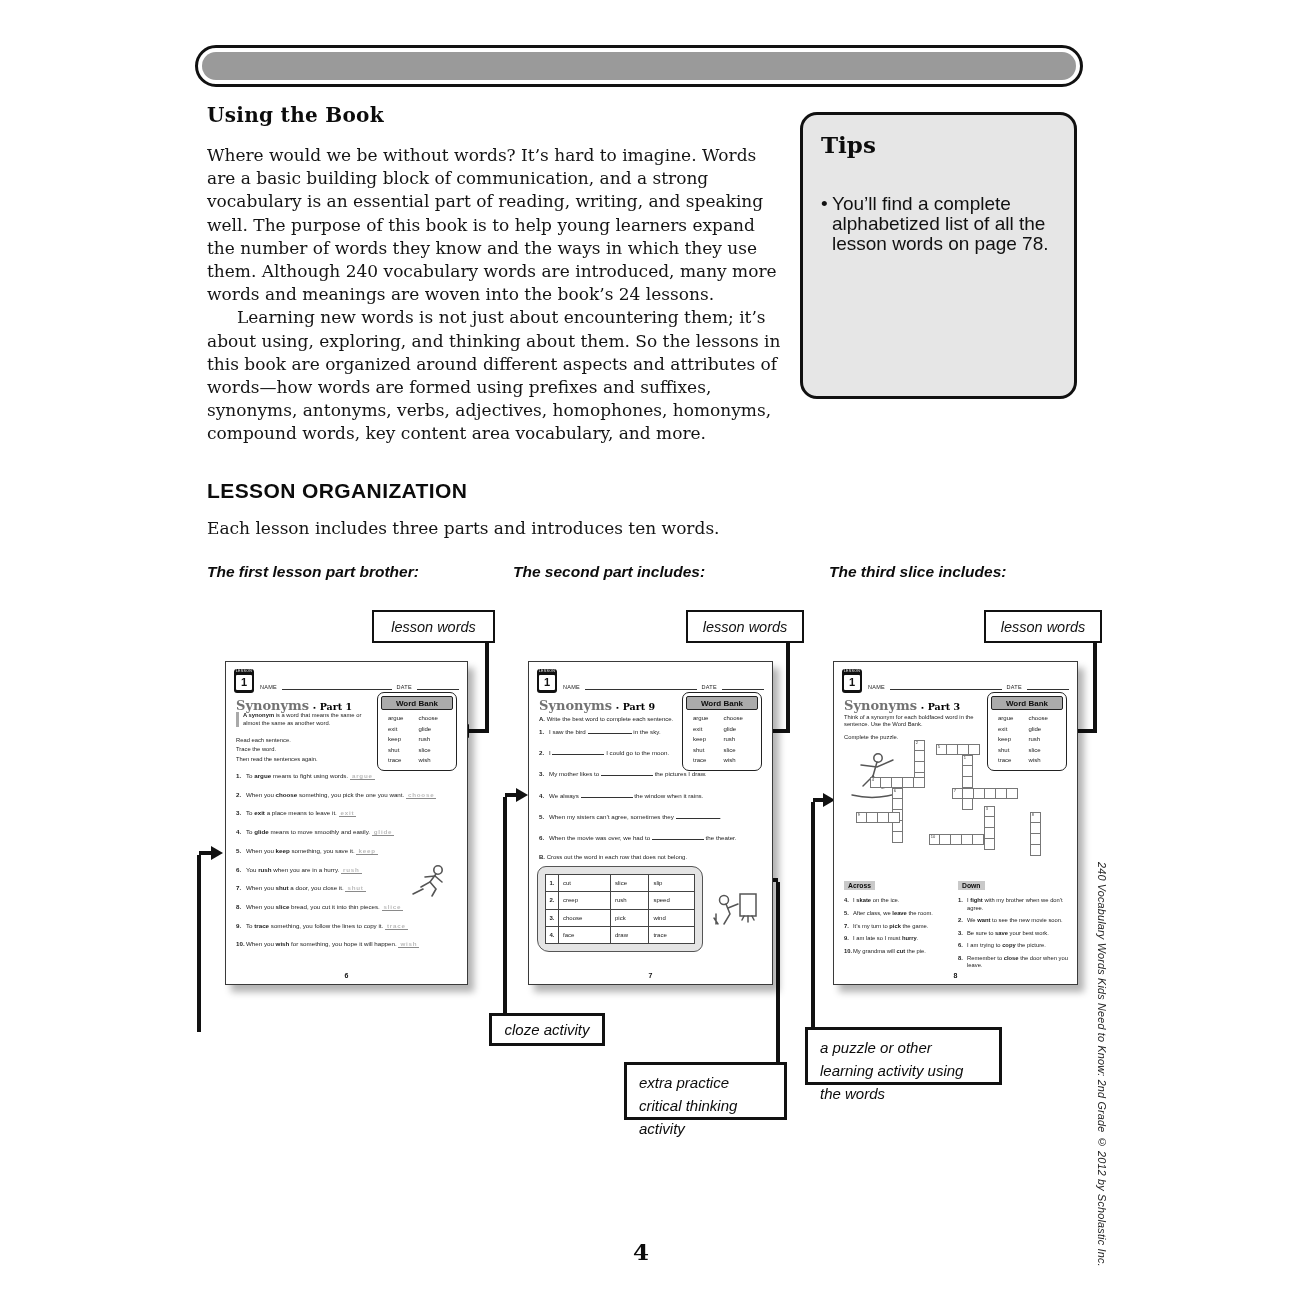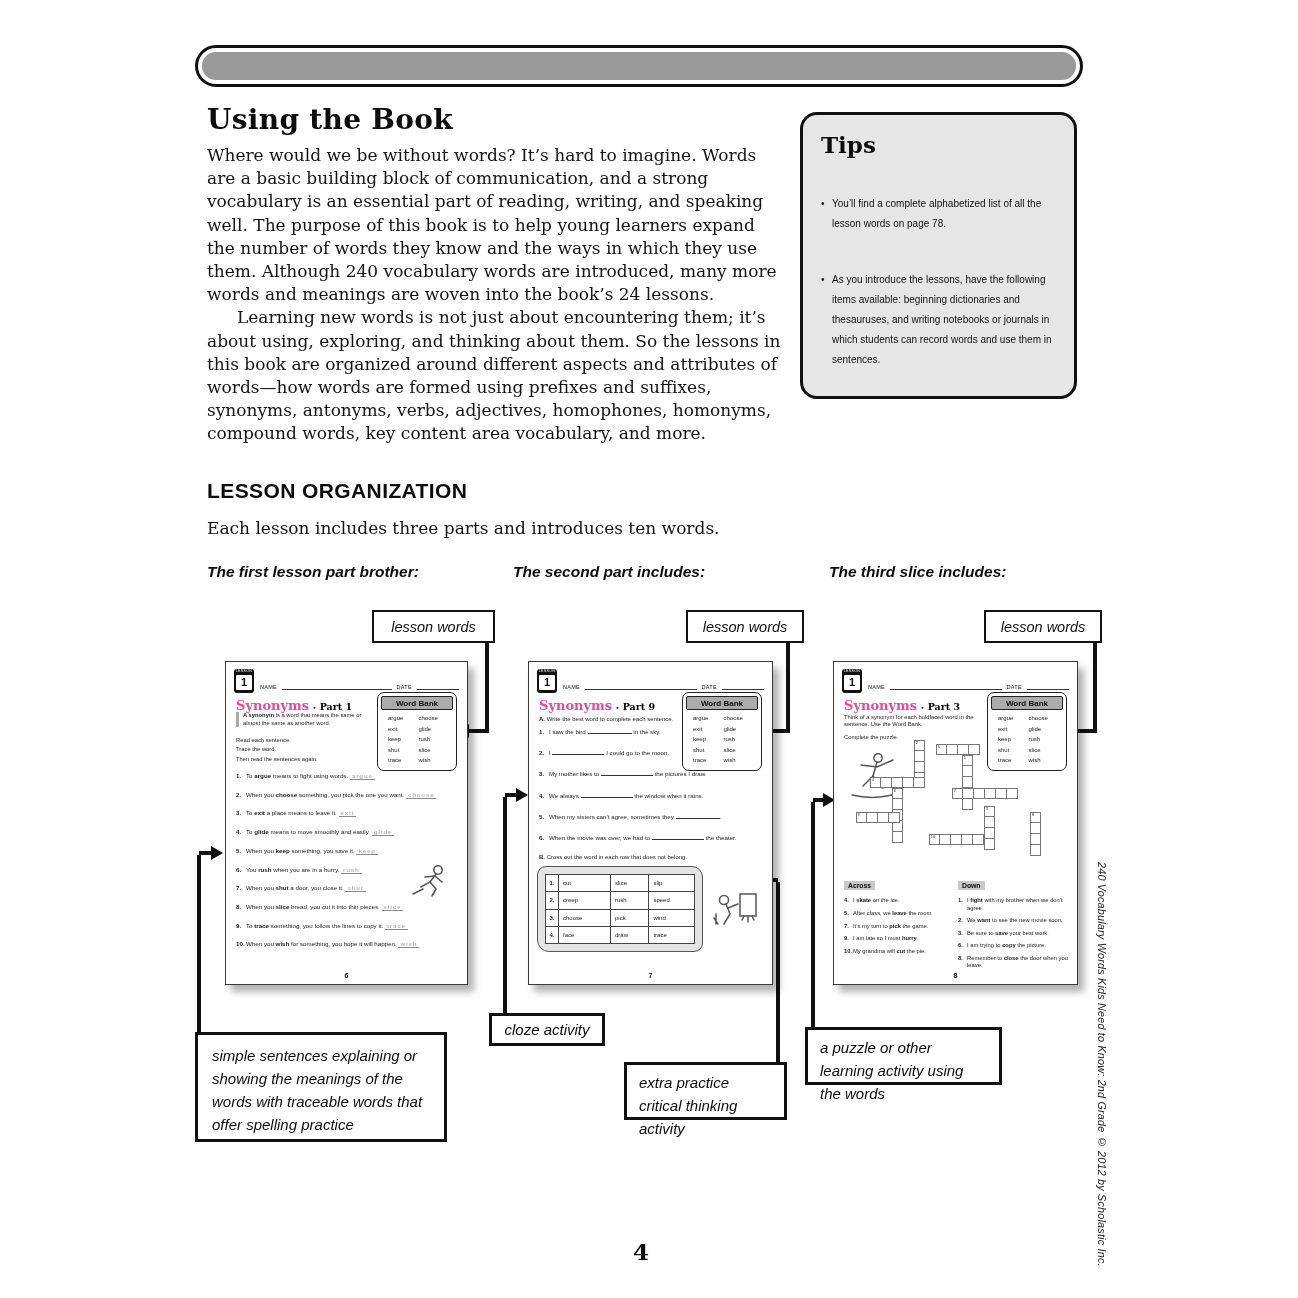--- a/index.html
+++ b/index.html
@@ -6,31 +6,31 @@
   body { background:#fff; font-family:"Liberation Sans", sans-serif; }
   .page { position:relative; width:1298px; height:1298px; background:#fff; overflow:hidden; }
 
   
   .topbar { position:absolute; left:195px; top:45px; width:888px; height:42px;
             border:3px solid #111; border-radius:22px; background:#fff; padding:4px; }
   .topbar-inner { width:100%; height:100%; background:#9a9a9a; border-radius:14px; }
 
   
   .main-title { position:absolute; left:207px; top:103px; font-family:"DejaVu Serif", serif;
-                font-weight:900; font-size:28px; color:#0c0c0c; letter-spacing:0.3px; }
+                font-weight:900; font-size:20px; color:#0c0c0c; letter-spacing:0.3px; }
   .intro { position:absolute; left:207px; top:144px; width:578px;
            font-family:"DejaVu Serif", serif; font-size:17px; line-height:23.2px; color:#141414; }
   .intro p.indent { text-indent:30px; }
 
   
   .tips { position:absolute; left:800px; top:112px; width:277px; height:287px;
           background:#e6e6e6; border:3.5px solid #111; border-radius:17px; padding:16px 16px 10px 18px; }
   .tips h2 { font-family:"DejaVu Serif", serif; font-weight:900; font-size:23px; margin-bottom:10px; color:#0c0c0c; }
   .tips ul { list-style:none; }
-  .tips li { font-size:10px; line-height:20px; color:#111; padding-left:11px; position:relative; margin-bottom:8px;margin-top:36px; }
+  .tips li { font-size:19px; line-height:20px; color:#111; padding-left:11px; position:relative; margin-bottom:8px;margin-top:36px; }
   .tips li::before { content:"•"; position:absolute; left:0; top:0; }
 
   .org-title { position:absolute; left:207px; top:479px; font-size:21px; font-weight:bold;
                letter-spacing:0.4px; color:#0c0c0c; }
   .org-sub { position:absolute; left:207px; top:518px; font-family:"DejaVu Serif", serif;
              font-size:17px; color:#141414; }
 
   .col-head { position:absolute; top:563px; font-style:italic; font-weight:bold; font-size:15.5px; color:#0c0c0c; }
   .ch1 { left:207px; } .ch2 { left:513px; } .ch3 { left:829px; }
 
@@ -56,21 +56,21 @@
   .badge { width:20px; height:24px; background:#111; border-radius:3px; text-align:center; flex:none; }
   .badge-top { color:#fff; font-size:3.6px; line-height:5px; letter-spacing:0.3px; }
   .badge-num { background:#fff; color:#111; font-weight:bold; font-size:11px; line-height:15px;
                margin:1px 2px 2px; border-radius:1px; }
   .nd { flex:1; display:flex; align-items:flex-end; margin-left:6px; padding-bottom:3px; }
   .ndl { font-size:5.5px; letter-spacing:0.3px; color:#222; }
   .fill { flex:1; border-bottom:0.8px solid #333; margin:0 5px; height:6px; }
   .fill.short { flex:0 0 42px; margin-right:0; }
 
   .ws-title { position:absolute; top:36px; left:10px; display:flex; align-items:baseline; }
-  .ws-title .t1 { font-family:"DejaVu Serif", serif; font-weight:bold; font-size:13px; color:#ec4899; }
+  .ws-title .t1 { font-family:"DejaVu Serif", serif; font-weight:bold; font-size:13px; color:#737373; }
   .ws-title .sq { font-size:7px; margin:0 4px; }
   .ws-title .t2 { font-family:"DejaVu Serif", serif; font-weight:bold; font-size:9.5px; }
 
   .wb { position:absolute; top:30px; right:10px; width:80px; border:1.8px solid #222;
         border-radius:7px; background:#fff; padding:3px; z-index:2; }
   .wb-head { background:#ababab; border:0.8px solid #222; font-weight:bold; font-size:8px;
              text-align:center; padding:1.5px 0; border-radius:2px; color:#0c0c0c; }
   .wb-body { display:flex; padding:3px 4px 1px 7px; }
   .wb-col { flex:1; }
   .wb-col div { font-size:6px; line-height:10.5px; color:#222; }
@@ -144,21 +144,20 @@
 
   <div class="intro">
     <p>Where would we be without words? It’s hard to imagine. Words are a basic building block of communication, and a strong vocabulary is an essential part of reading, writing, and speaking well. The purpose of this book is to help young learners expand the number of words they know and the ways in which they use them. Although 240 vocabulary words are introduced, many more words and meanings are woven into the book’s 24 lessons.</p>
     <p class="indent">Learning new words is not just about encountering them; it’s about using, exploring, and thinking about them. So the lessons in this book are organized around different aspects and attributes of words—how words are formed using prefixes and suffixes, synonyms, antonyms, verbs, adjectives, homophones, homonyms, compound words, key content area vocabulary, and more.</p>
   </div>
 
   <aside class="tips">
     <h2>Tips</h2>
     <ul>
       <li>You’ll find a complete alphabetized list of all the lesson words on page 78.</li>
-      <li>As you introduce the lessons, have the following items available: beginning dictionaries and thesauruses, and writing notebooks or journals in which students can record words and use them in sentences.</li>
     </ul>
   </aside>
 
   <h2 class="org-title">LESSON ORGANIZATION</h2>
   <p class="org-sub">Each lesson includes three parts and introduces ten words.</p>
 
   <div class="col-head ch1">The first lesson part brother:</div>
   <div class="col-head ch2">The second part includes:</div>
   <div class="col-head ch3">The third slice includes:</div>
 
@@ -581,21 +580,20 @@
           <span><span>I am trying to </span><b>copy</b><span> the picture.</span></span>
         </div>
       <div class="clue">
           <span class="n">8.</span>
           <span><span>Remember to </span><b>close</b><span> the door when you leave.</span></span>
         </div>
     </div>
     <div class="ws-pg">8</div>
   </section>
 
-  <div class="callout co-simple">simple sentences explaining or showing the meanings of the words with traceable words that offer spelling practice</div>
   <div class="callout co-cloze">cloze activity</div>
   <div class="callout co-extra">extra practice critical thinking activity</div>
   <div class="callout co-puzzle">a puzzle or other learning activity using the words</div>
 
   <div class="credit">240 Vocabulary Words Kids Need to Know: 2nd Grade  © 2012 by Scholastic Inc.</div>
 
   <div class="pgnum">4</div>
 
 </div>
 

